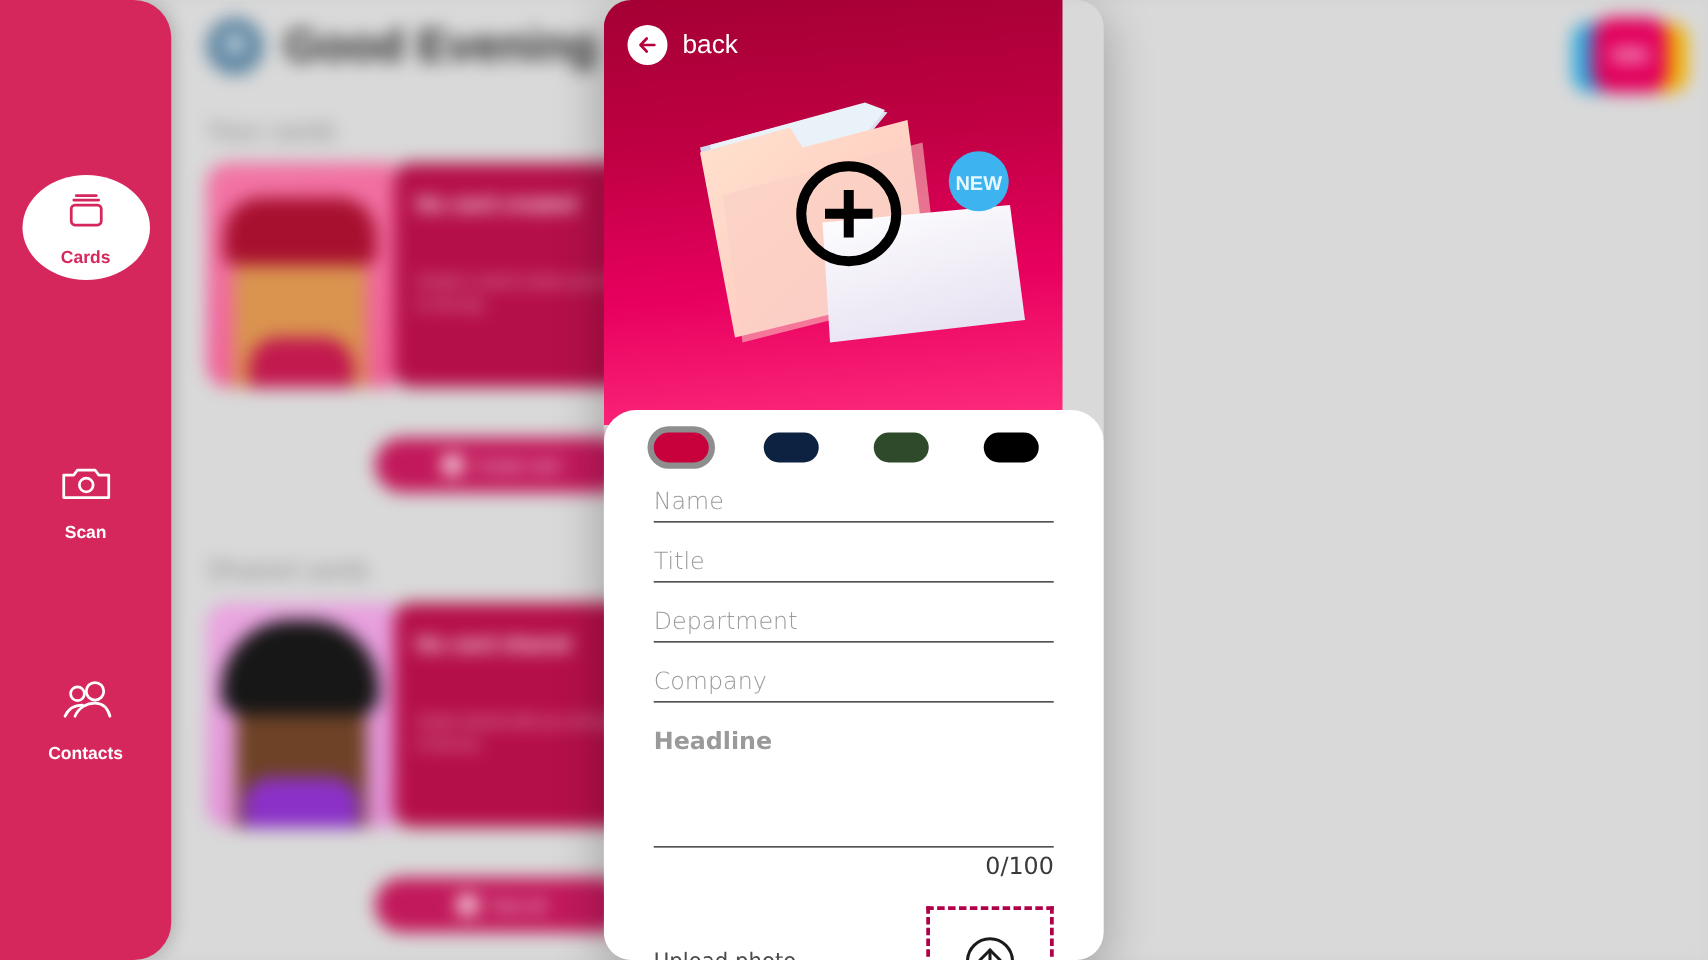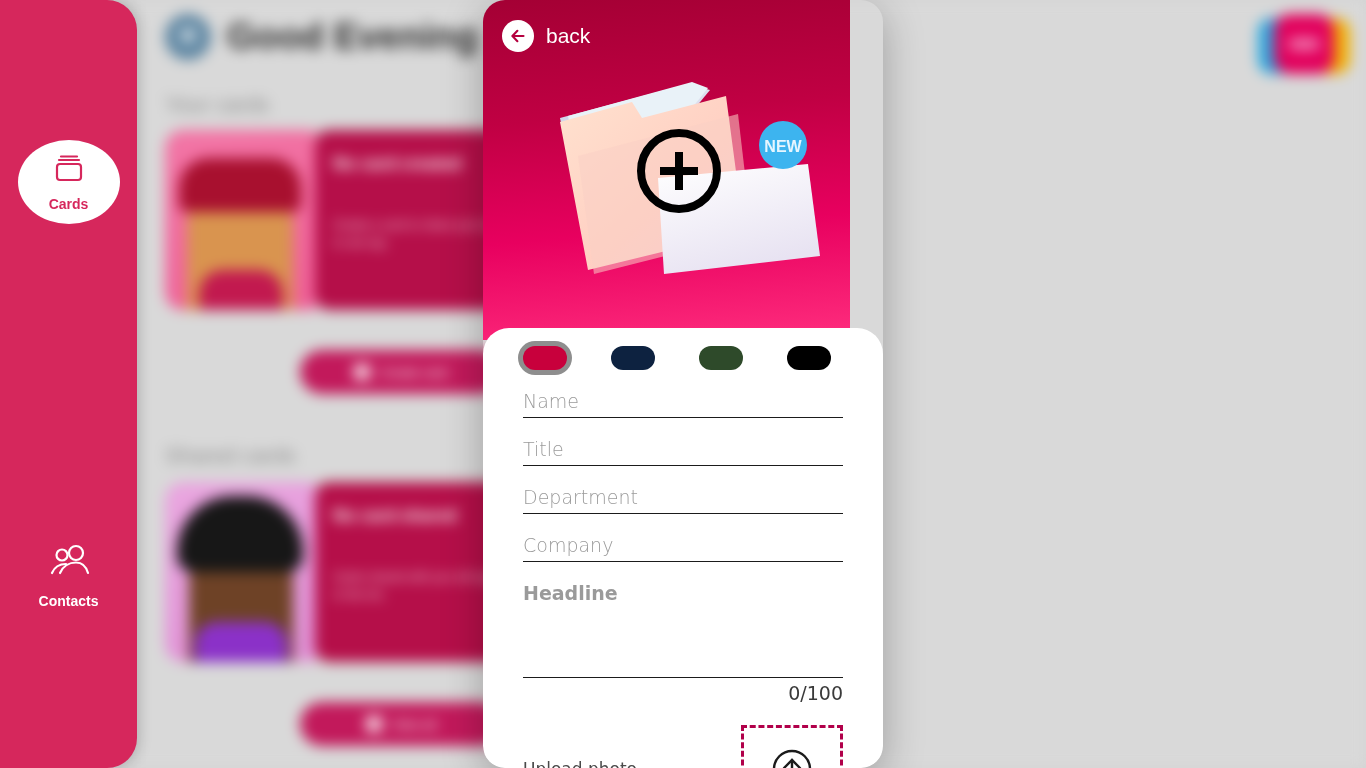--- a/index.html
+++ b/index.html
@@ -239,20 +239,29 @@
       <span class="nav-icon">
         <svg width="40" height="32" viewBox="0 0 40 32" fill="none" stroke="#d6275c" stroke-width="2.2" stroke-linecap="round">
           <rect x="8" y="12" width="24" height="16" rx="3"></rect>
           <line x1="10" y1="8" x2="30" y2="8"></line>
           <line x1="12" y1="4.5" x2="28" y2="4.5"></line>
         </svg>
       </span>
       <span class="nav-label">Cards</span>
     </div>
 
+    <div class="nav-item" style="top:368px">
+      <span class="nav-icon">
+        <svg width="44" height="36" viewBox="0 0 44 36" fill="none" stroke="#ffffff" stroke-width="2.2" stroke-linejoin="round">
+          <path d="M4 12h8l3-4h14l3 4h8v18H4z" stroke-linecap="round"></path>
+          <circle cx="22" cy="20" r="5.5"></circle>
+        </svg>
+      </span>
+      <span class="nav-label">Scan</span>
+    </div>
 
     <div class="nav-item" style="top:543px">
       <span class="nav-icon">
         <svg width="46" height="38" viewBox="0 0 46 38" fill="none" stroke="#ffffff" stroke-width="2.2" stroke-linecap="round">
           <circle cx="16" cy="12" r="5.5"></circle>
           <circle cx="30" cy="10" r="7"></circle>
           <path d="M6 30c2.5-6 8-9 14-9"></path>
           <path d="M14 30c3-7 9.5-10.5 16-10.5S40 23 42 30"></path>
         </svg>
       </span>

